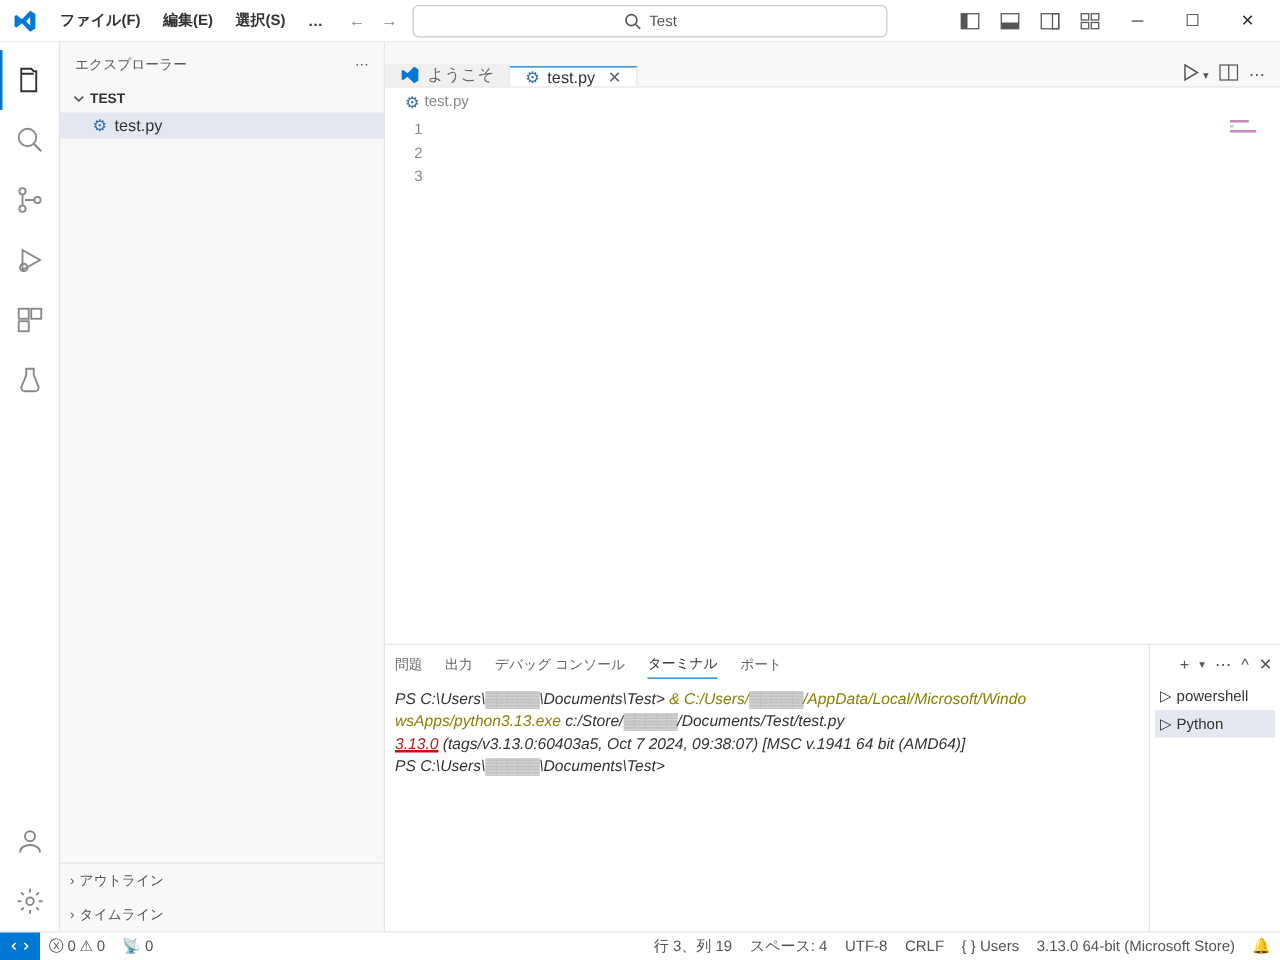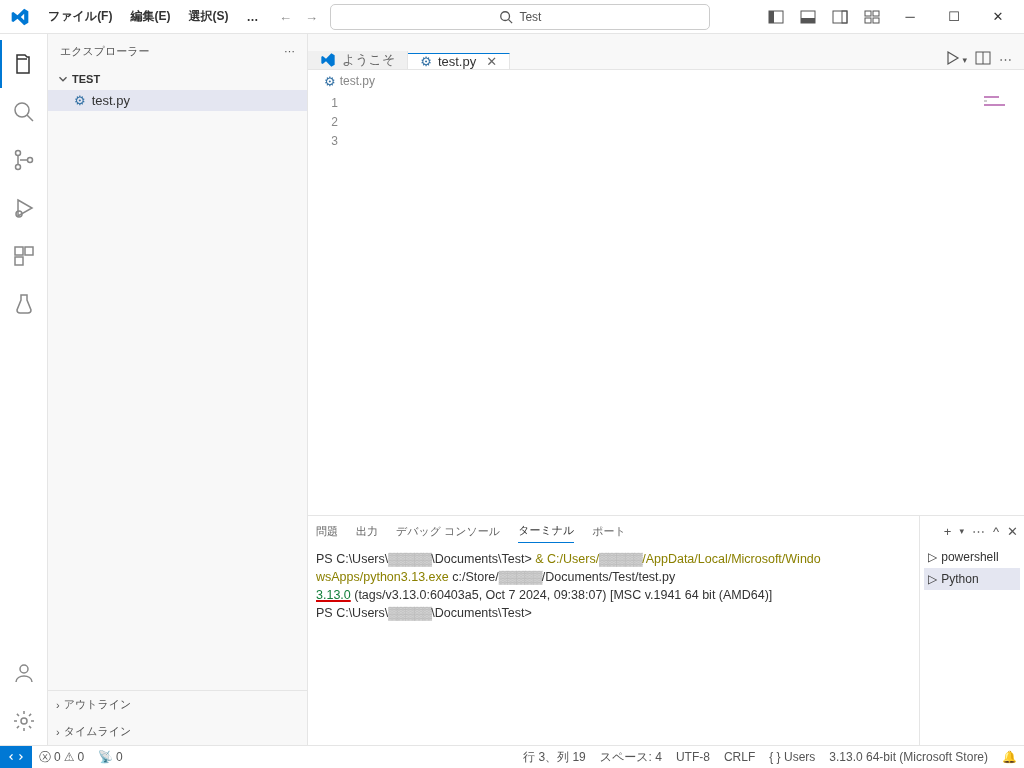--- a/index.html
+++ b/index.html
@@ -58,21 +58,21 @@
 .punc { color:#000; }
 .minimap { position:absolute; right:10px; top:4px; width:30px; height:20px; }
 .minimap .mm { height:2px; margin-bottom:2px; background:#c586c0; }
 .panel { height:230px; border-top:1px solid #e5e5e5; display:flex; }
 .panel-left { flex:1; display:flex; flex-direction:column; min-width:0; border-right:1px solid #e5e5e5; }
 .panel-tabs { height:30px; display:flex; align-items:center; padding:0 8px; gap:18px; font-size:11px; color:#666; }
 .panel-tab { cursor:pointer; padding:4px 0; }
 .panel-tab.active { color:#333; border-bottom:1px solid #0078d4; }
 .terminal-body { flex:1; padding:4px 8px; font-family:Consolas,monospace; font-size:12.5px; line-height:17px; color:#333; overflow:hidden; word-break:break-all; }
 .term-green { color:#8b8000; }
-.term-red-under { color:#15803d; text-decoration:underline; text-decoration-color:#d40000; text-decoration-thickness:2px; }
+.term-red-under { color:#b91c1c; text-decoration:underline; text-decoration-color:#d40000; text-decoration-thickness:2px; }
 .term-gray { color:#333; }
 .blur { color:#bbb; letter-spacing:-0.5px; }
 .panel-right { width:104px; display:flex; flex-direction:column; }
 .panel-right-header { height:30px; display:flex; align-items:center; gap:8px; padding:0 6px; color:#555; justify-content:flex-end; }
 .term-list { padding:0 4px; }
 .term-item { display:flex; align-items:center; gap:4px; padding:4px; font-size:12px; cursor:pointer; }
 .term-item.active { background:#e4e6f1; }
 .status-bar { height:23px; background:#fff; border-top:1px solid #e5e5e5; display:flex; align-items:center; font-size:12px; color:#555; }
 .status-left { display:flex; align-items:center; }
 .status-remote { width:32px; height:23px; background:#0078d4; color:#fff; display:flex; align-items:center; justify-content:center; }
@@ -267,21 +267,21 @@
 
     <div class="panel">
       <div class="panel-left">
         <div class="panel-tabs">
           <div class="panel-tab">問題</div>
           <div class="panel-tab">出力</div>
           <div class="panel-tab">デバッグ コンソール</div>
           <div class="panel-tab active">ターミナル</div>
           <div class="panel-tab">ポート</div>
         </div>
-        <div class="terminal-body" style="position:relative;">
+        <div class="terminal-body" style="position:relative;font-style:italic;">
 <span class="term-gray">PS C:\Users\</span><span class="blur">▓▓▓▓▓</span><span class="term-gray">\Documents\Test&gt; </span><span class="term-green">&amp; C:/Users/</span><span class="blur">▓▓▓▓▓</span><span class="term-green">/AppData/Local/Microsoft/Windo</span><br>
 <span class="term-green">wsApps/python3.13.exe</span><span class="term-gray"> c:/Store/</span><span class="blur">▓▓▓▓▓</span><span class="term-gray">/Documents/Test/test.py</span><br>
 <span class="term-red-under">3.13.0</span><span class="term-gray"> (tags/v3.13.0:60403a5, Oct  7 2024, 09:38:07) [MSC v.1941 64 bit (AMD64)]</span><br>
 <span class="term-gray">PS C:\Users\</span><span class="blur">▓▓▓▓▓</span><span class="term-gray">\Documents\Test&gt;</span>
         </div>
       </div>
       <div class="panel-right">
         <div class="panel-right-header">
           <span>+</span>
           <span style="font-size:9px;">▾</span>

